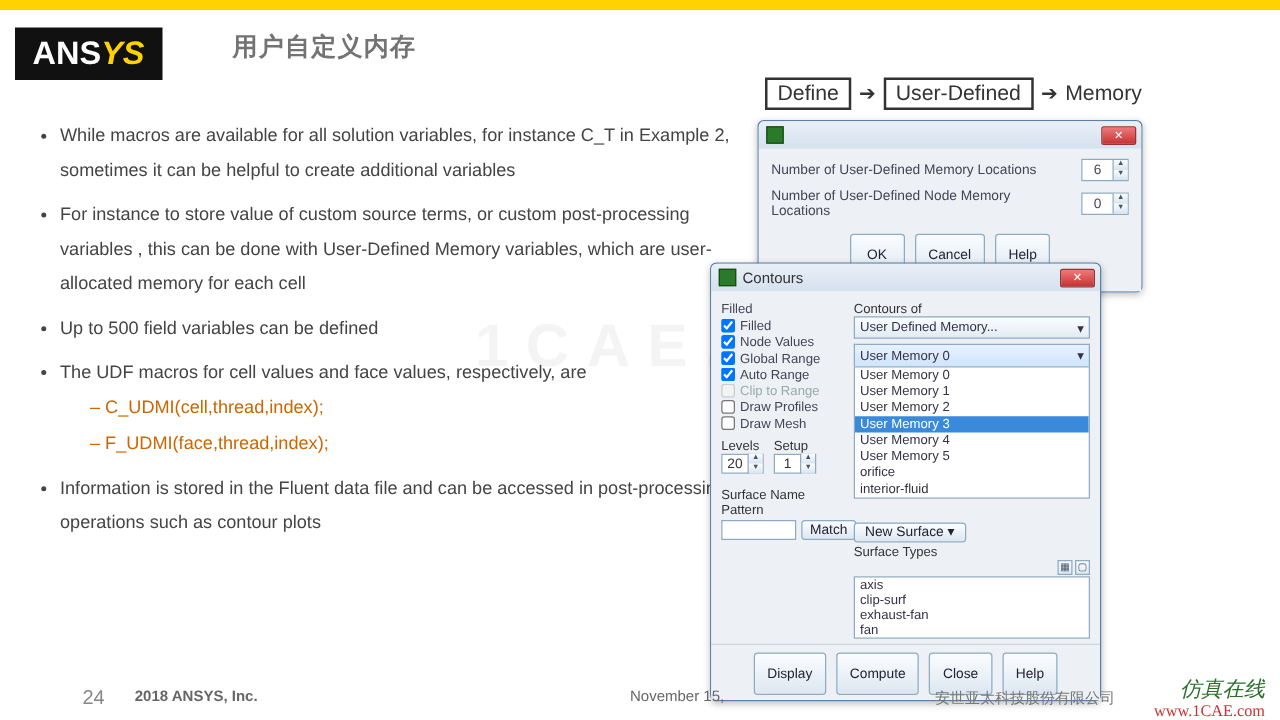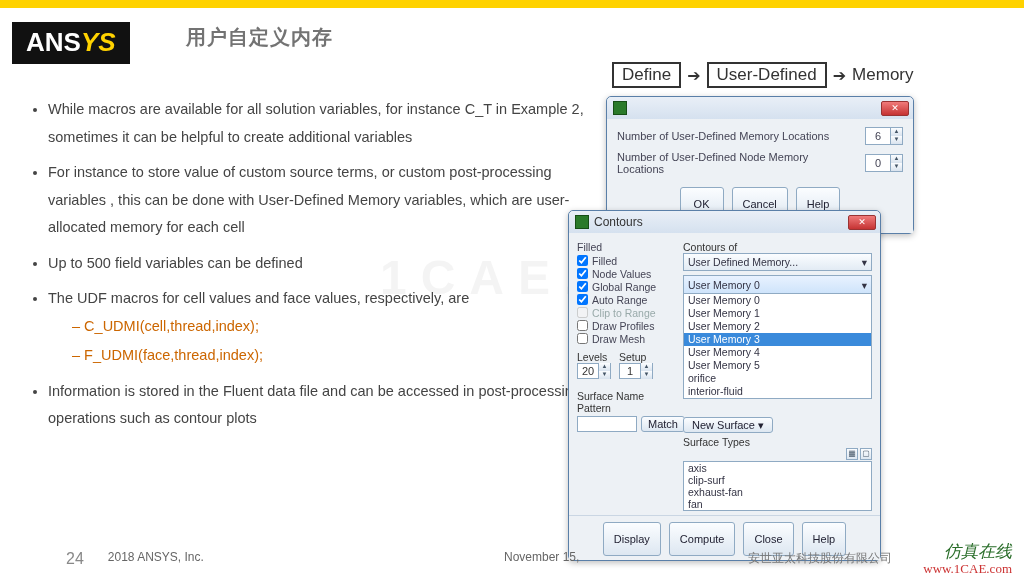--- a/index.html
+++ b/index.html
@@ -206,21 +206,21 @@
     bottom: 8px;
     left: 18px;
     right: 12px;
     display: flex;
     align-items: flex-start;
     font-size: 12px;
     color: #666;
     margin-left: 48px;
   }
   .footer .pg { font-size: 16px; color: #888; margin-right: 24px;}
-  .footer .company { margin-right: 60px;}
+  .footer .company { margin-right: 60px; font-weight: bold;}
   .footer .date { position:absolute; left: 438px; }
   .footer .cn { position:absolute; right: 120px; color:#777; }
   .watermark {
     position: absolute;
     right: 12px;
     bottom: 0;
     text-align: right;
     font-family: "KaiTi","STKaiti",serif;
     line-height: 1.1;
   }

